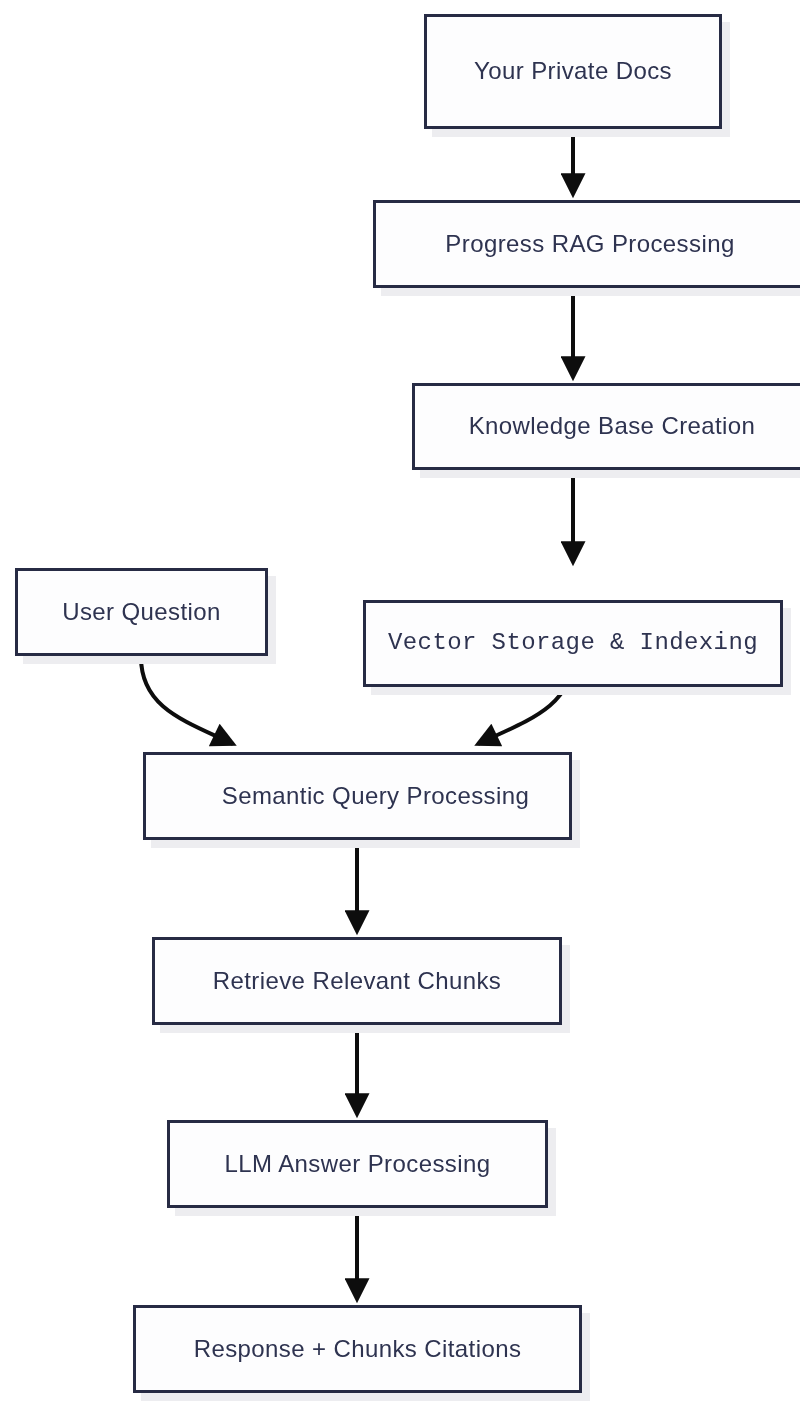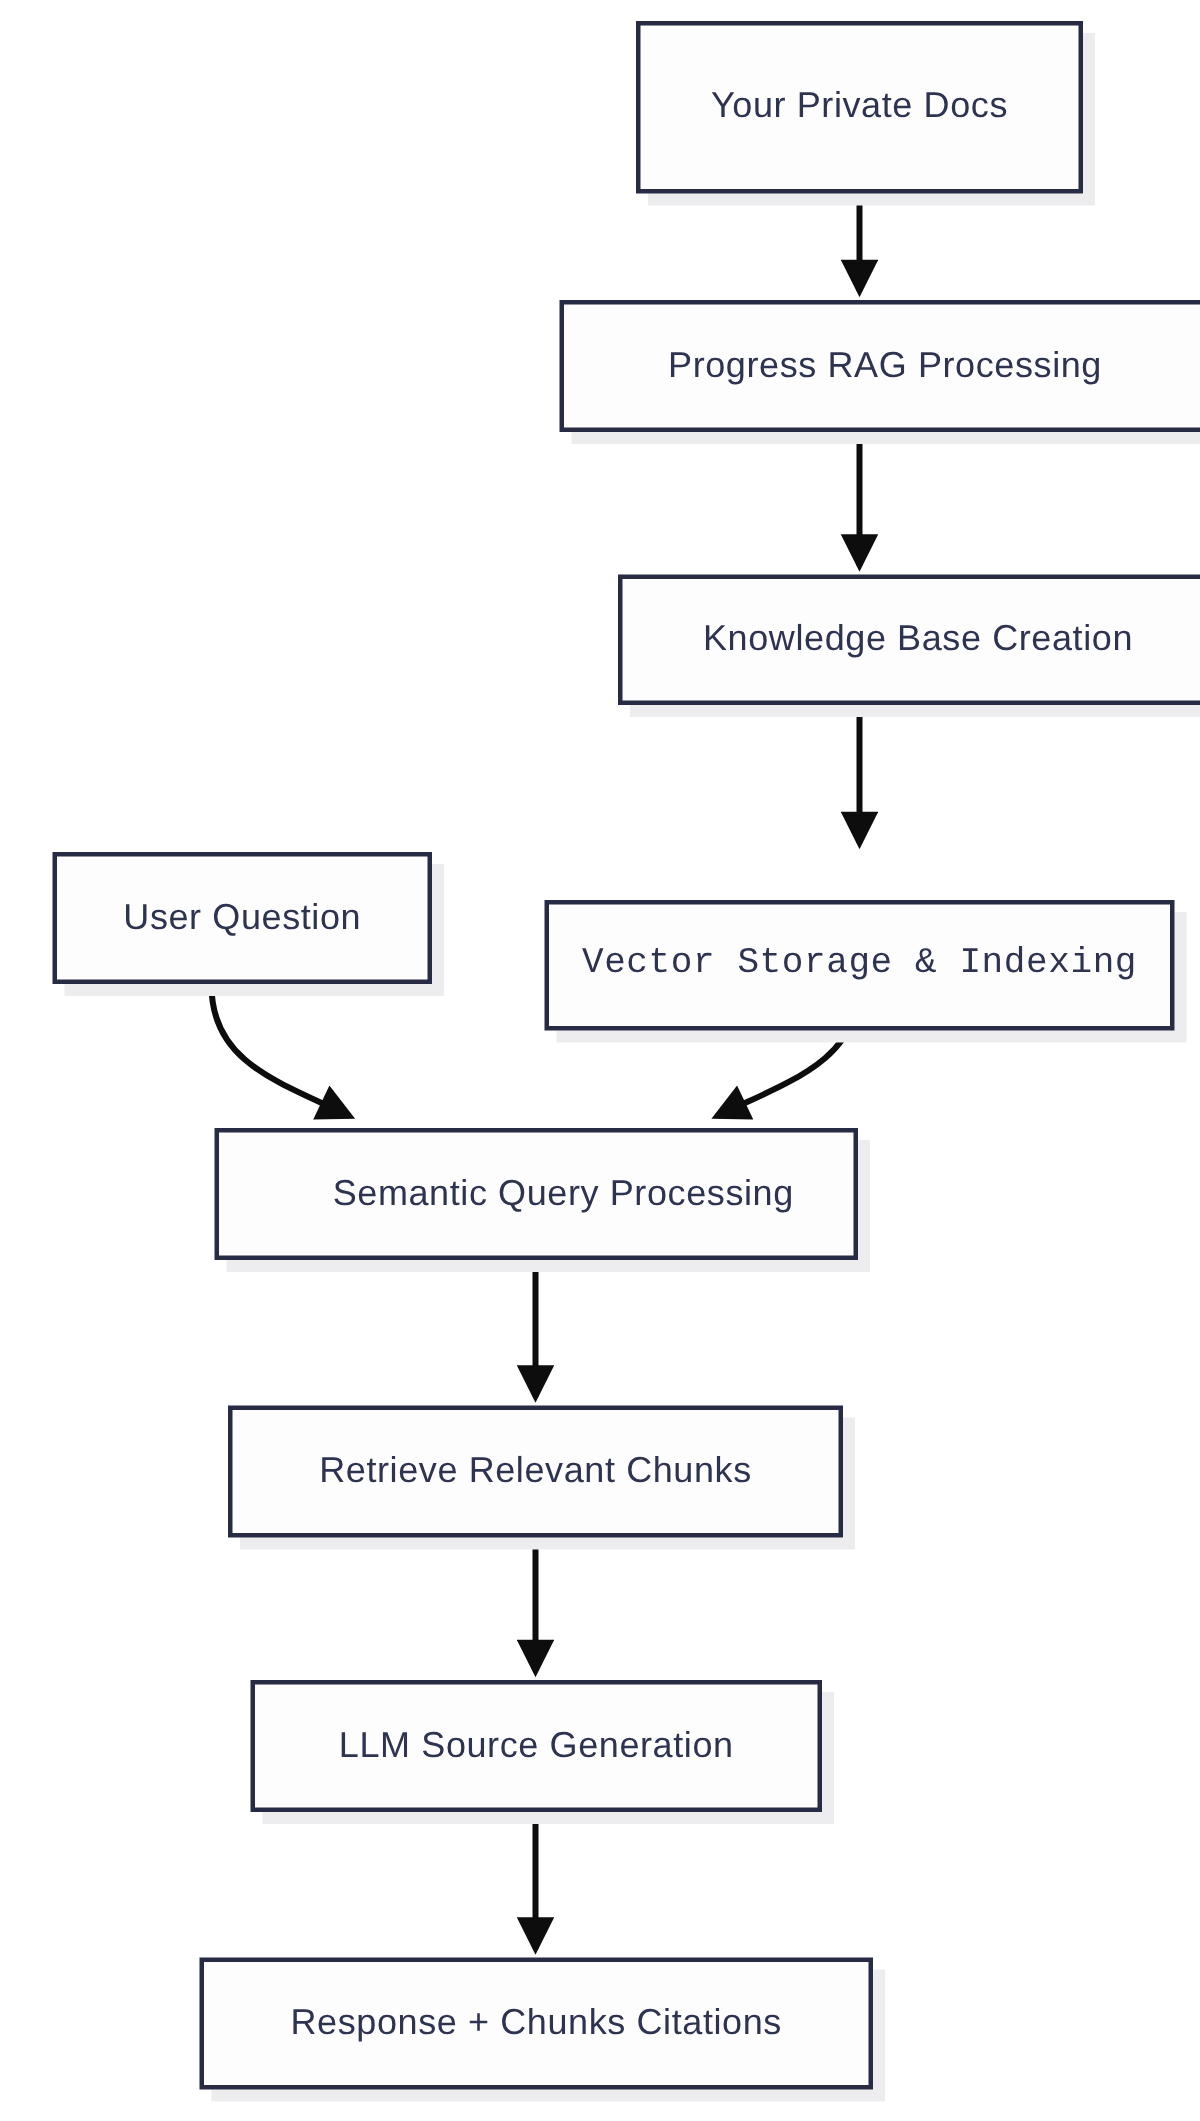--- a/index.html
+++ b/index.html
@@ -77,33 +77,33 @@
   </div>
 
   <div class="flow-node" style="left:372px; top:383px; width:400px; height:87px;margin-left:40px;">
     <span class="node-label">Knowledge Base Creation</span>
   </div>
 
   <div class="flow-node" style="left:363px; top:600px; width:420px; height:87px;font-family:Liberation Mono, monospace;">
     <span class="node-label">Vector Storage &amp; Indexing</span>
   </div>
 
-  <div class="flow-node" style="left:15px; top:568px; width:253px; height:88px;margin-left:20px;">
+  <div class="flow-node" style="left:15px; top:568px; width:253px; height:88px;">
     <span class="node-label">User Question</span>
   </div>
 
   <div class="flow-node" style="left:143px; top:752px; width:429px; height:88px;padding-left:36px;">
     <span class="node-label">Semantic Query Processing</span>
   </div>
 
   <div class="flow-node" style="left:152px; top:937px; width:410px; height:88px;">
     <span class="node-label">Retrieve Relevant Chunks</span>
   </div>
 
   <div class="flow-node" style="left:167px; top:1120px; width:381px; height:88px;">
-    <span class="node-label">LLM Source Generation</span>
+    <span class="node-label">LLM Answer Processing</span>
   </div>
 
   <div class="flow-node" style="left:133px; top:1305px; width:449px; height:88px;">
     <span class="node-label">Response + Chunks Citations</span>
   </div>
 
 </div>
 
 </body></html>

